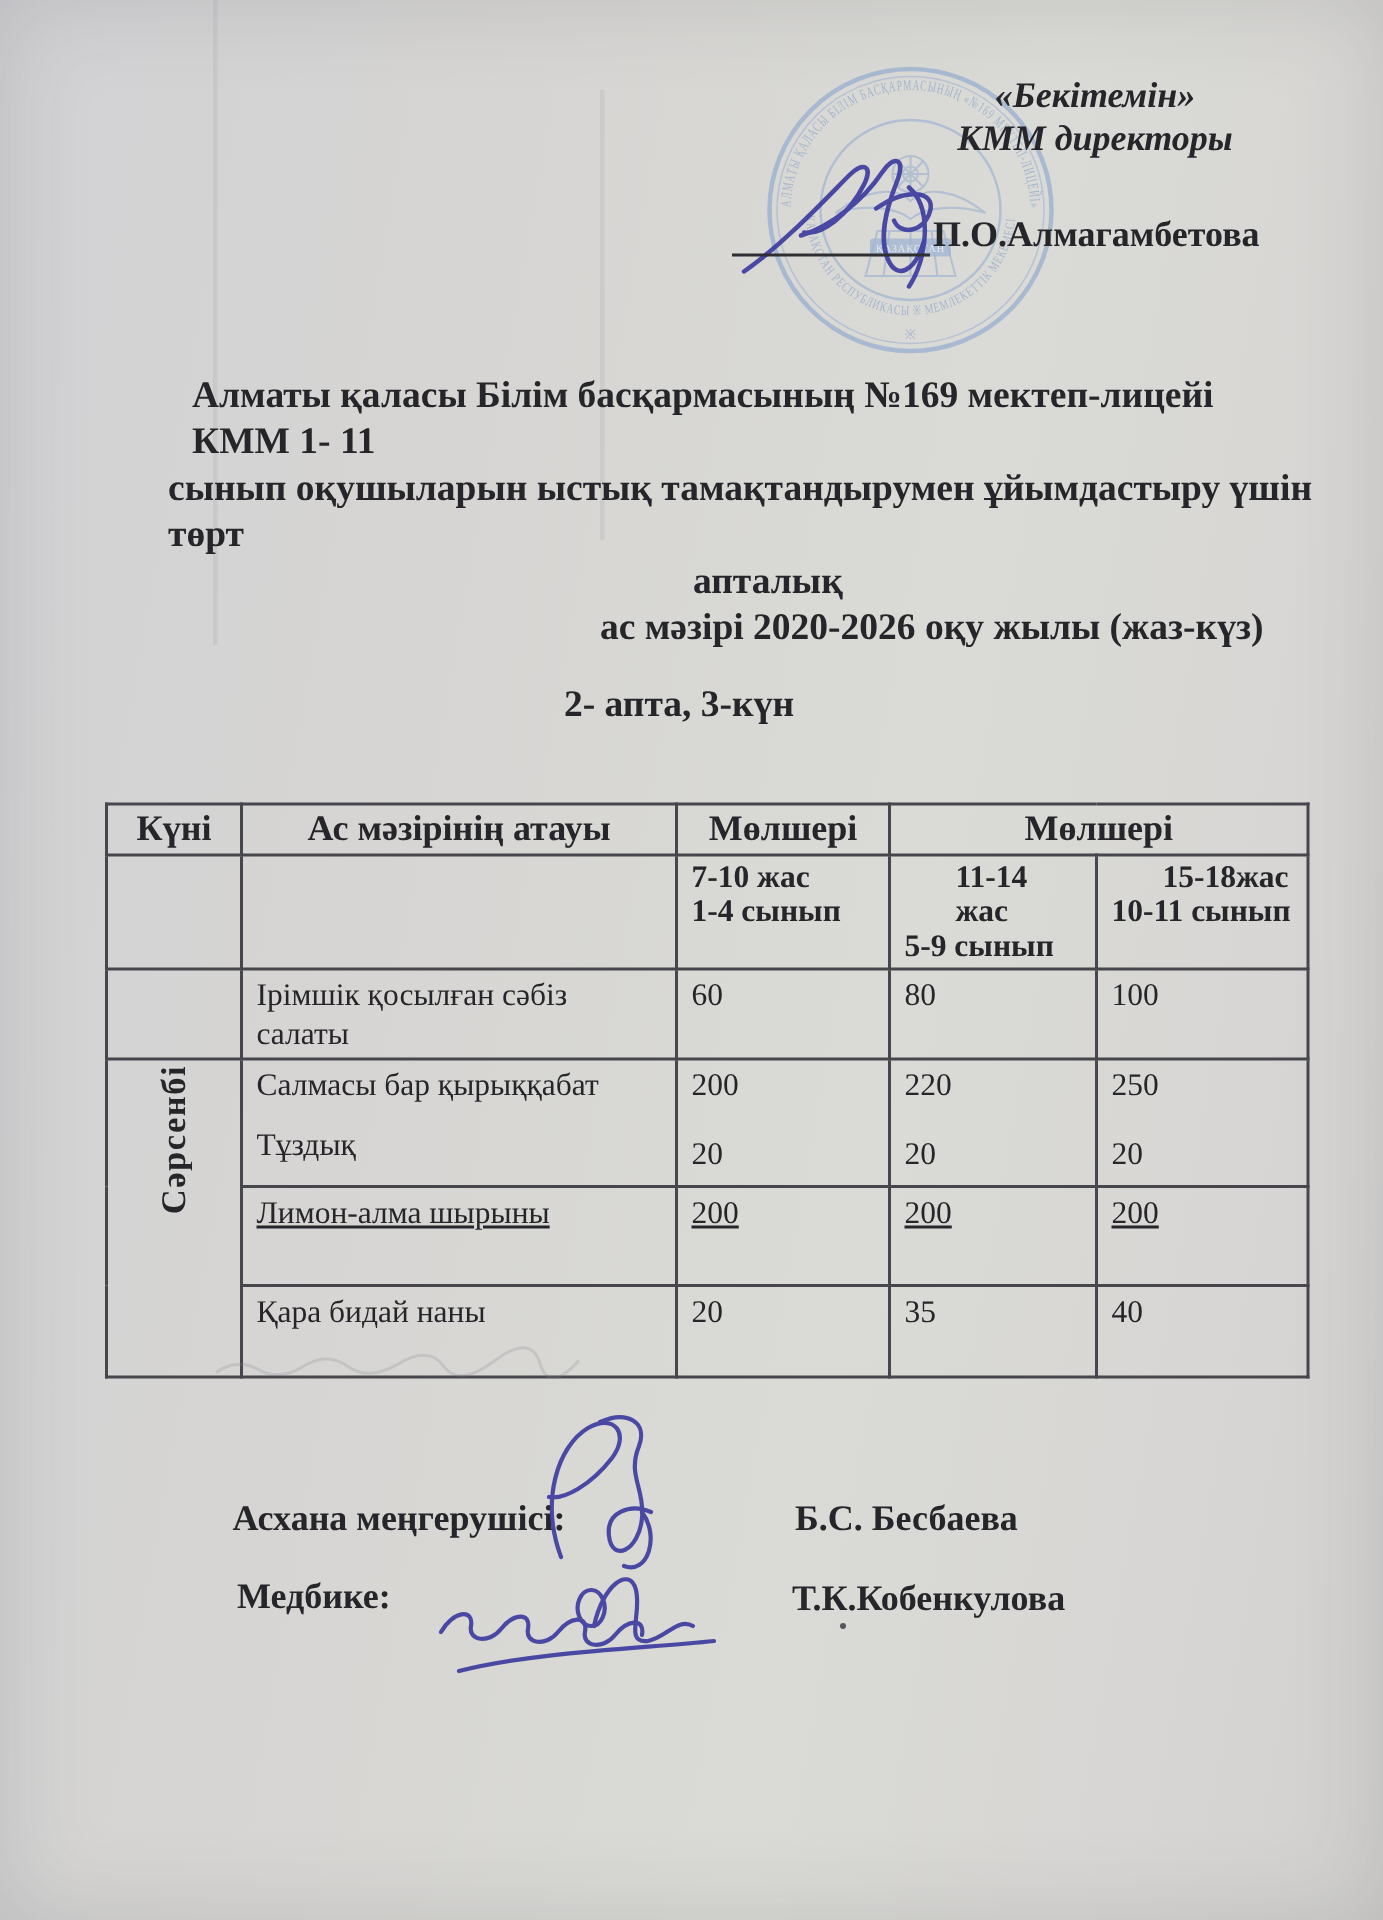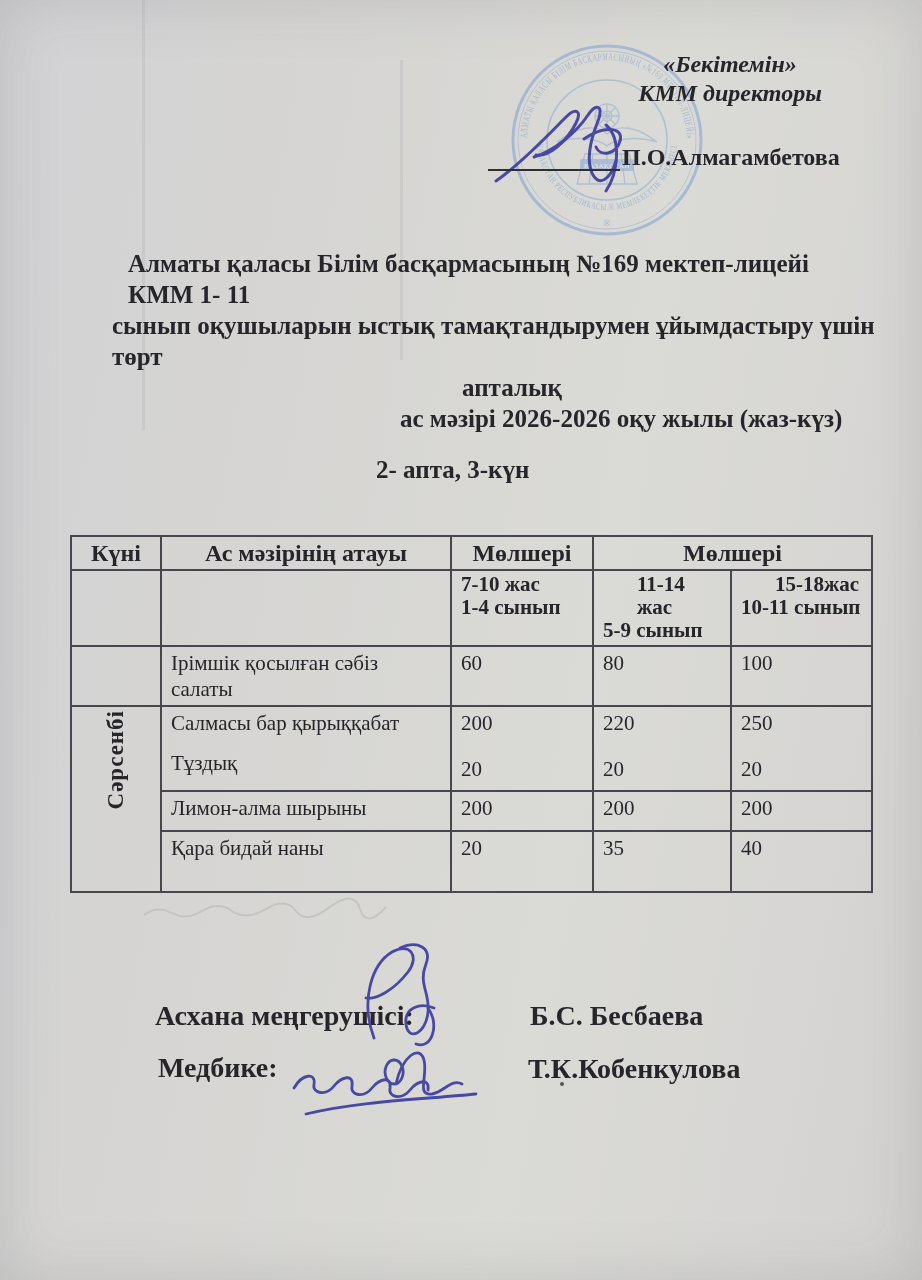--- a/index.html
+++ b/index.html
@@ -28,29 +28,29 @@
   
   table.menu{position:absolute;left:70px;top:535px;width:801px;border-collapse:collapse;table-layout:fixed;}
   table.menu td{border:2px solid #46464c;padding:3px 9px;vertical-align:top;font-size:21px;line-height:26px;}
   tr.h1 td{font-weight:bold;font-size:24px;text-align:center;padding:2px 4px;line-height:28px;}
   tr.h1{height:33px;}
   tr.h2{height:48px;}
   tr.h2 td{font-weight:bold;line-height:23px;padding-top:2px;margin-top:19px;}
   .ind{padding-left:34px;}
   tr.r1{height:54px;}
   tr.r2{height:85px;}
-  tr.r3{height:40px;}
+  tr.r3{height:66px;text-decoration:underline;}
   tr.r4{height:61px;}
   td.day-cell{vertical-align:middle;text-align:center;padding:0;}
   .vertical{writing-mode:vertical-rl;transform:rotate(180deg);font-weight:bold;font-size:23px;margin:0 auto;letter-spacing:1px;}
   .gap{margin-top:14px;}
   .gap2{margin-top:20px;}
   td.bottomed{vertical-align:bottom;padding-bottom:4px;}
   
-  .sig-label{position:absolute;font-weight:bold;font-size:28px;white-space:nowrap;}
+  .sig-label{position:absolute;font-weight:bold;font-size:24px;white-space:nowrap;}
   .ink{position:absolute;}
   .tiny-dot{position:absolute;left:560px;top:1082px;width:4px;height:4px;background:#56565c;border-radius:50%;}
   .scribble{position:absolute;left:140px;top:895px;opacity:.22;}
 </style>
 </head>
 <body>
 
 <div class="page">
 
   <div class="streak" style="left:142px;height:430px;"></div>
@@ -102,21 +102,21 @@
     </g>
   </svg>
   <div class="director-row">
     <span class="sig-underline"></span><span class="director-name">П.О.Алмагамбетова</span>
   </div>
 
   <div class="title">
     <div class="l1">Алматы қаласы  Білім басқармасының №169 мектеп-лицейі КММ 1- 11</div>
     <div class="l2">сынып  оқушыларын  ыстық тамақтандырумен ұйымдастыру үшін  төрт</div>
     <div class="l3">апталық</div>
-    <div class="l4">ас мәзірі 2026-2026  оқу жылы (жаз-күз)</div>
+    <div class="l4">ас мәзірі 2020-2026  оқу жылы (жаз-күз)</div>
   </div>
 
   <div class="week">2- апта, 3-күн</div>
 
   <table class="menu">
     <colgroup>
       <col style="width:90px">
         <col style="width:290px">
         <col style="width:142px">
         <col style="width:138px">

